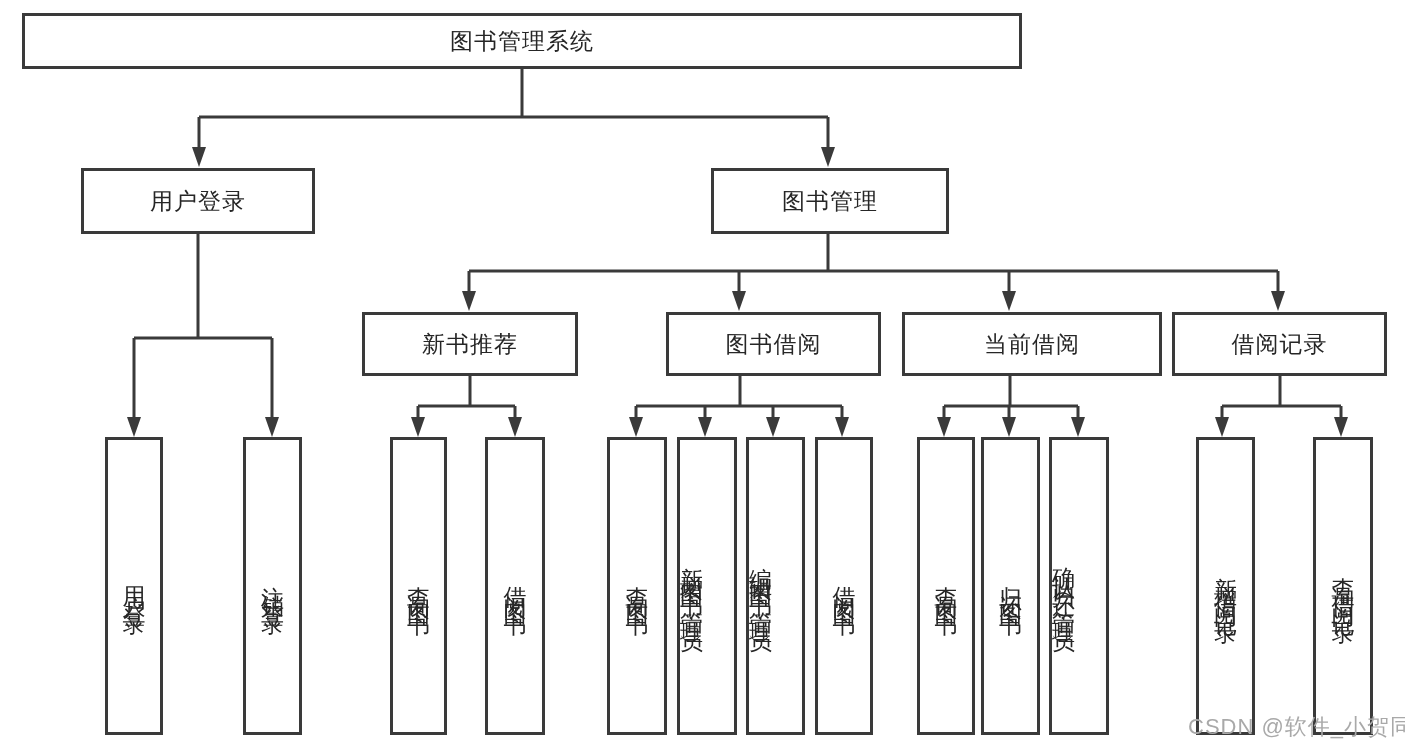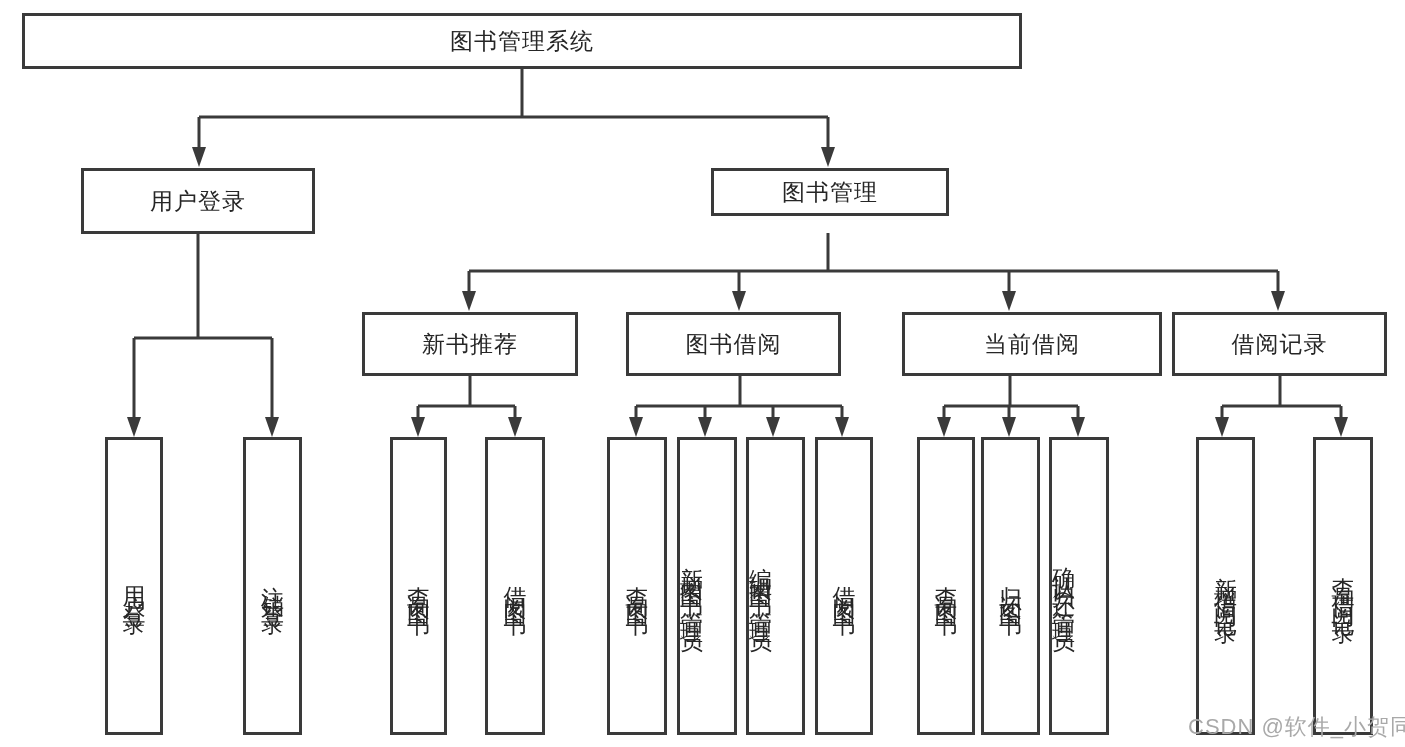--- a/index.html
+++ b/index.html
@@ -115,28 +115,28 @@
     </g>
   </svg>
 
   <div class="node hbox" style="left:22px; top:13px; width:1000px; height:56px;">
     <span>图书管理系统</span>
   </div>
 
   <div class="node hbox" style="left:81px; top:168px; width:234px; height:66px;">
     <span>用户登录</span>
   </div>
-  <div class="node hbox" style="left:711px; top:168px; width:238px; height:48px;">
+  <div class="node hbox" style="left:711px; top:168px; width:238px; height:66px;">
     <span>图书管理</span>
   </div>
 
   <div class="node hbox" style="left:362px; top:312px; width:216px; height:64px;font-family:Liberation Mono, monospace;">
     <span>新书推荐</span>
   </div>
-  <div class="node hbox" style="left:626px; top:312px; width:215px; height:64px;">
+  <div class="node hbox" style="left:666px; top:312px; width:215px; height:64px;">
     <span>图书借阅</span>
   </div>
   <div class="node hbox" style="left:902px; top:312px; width:260px; height:64px;">
     <span>当前借阅</span>
   </div>
   <div class="node hbox" style="left:1172px; top:312px; width:215px; height:64px;">
     <span>借阅记录</span>
   </div>
 
   <div class="node vbox" style="left:105px; top:437px; width:58px; height:298px;">

